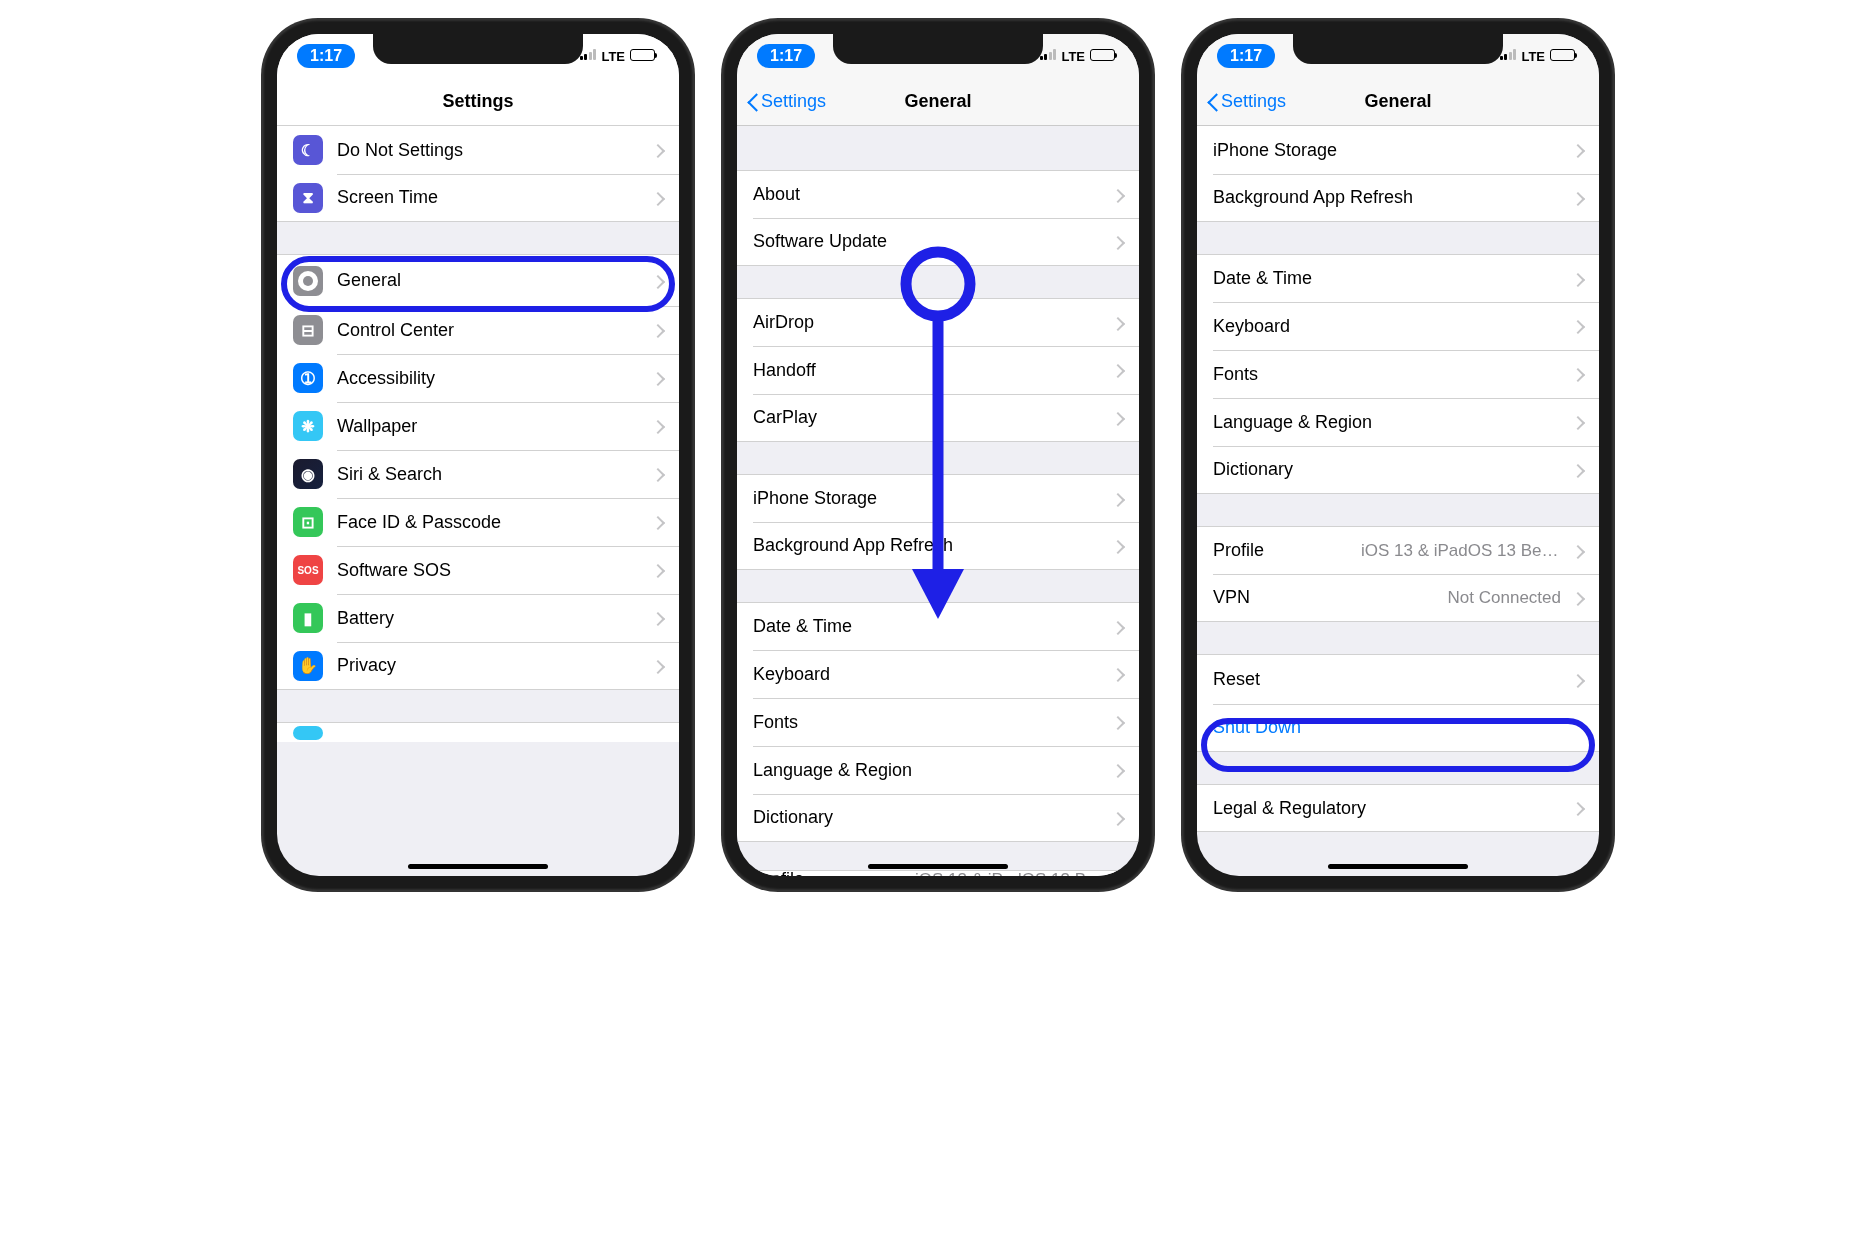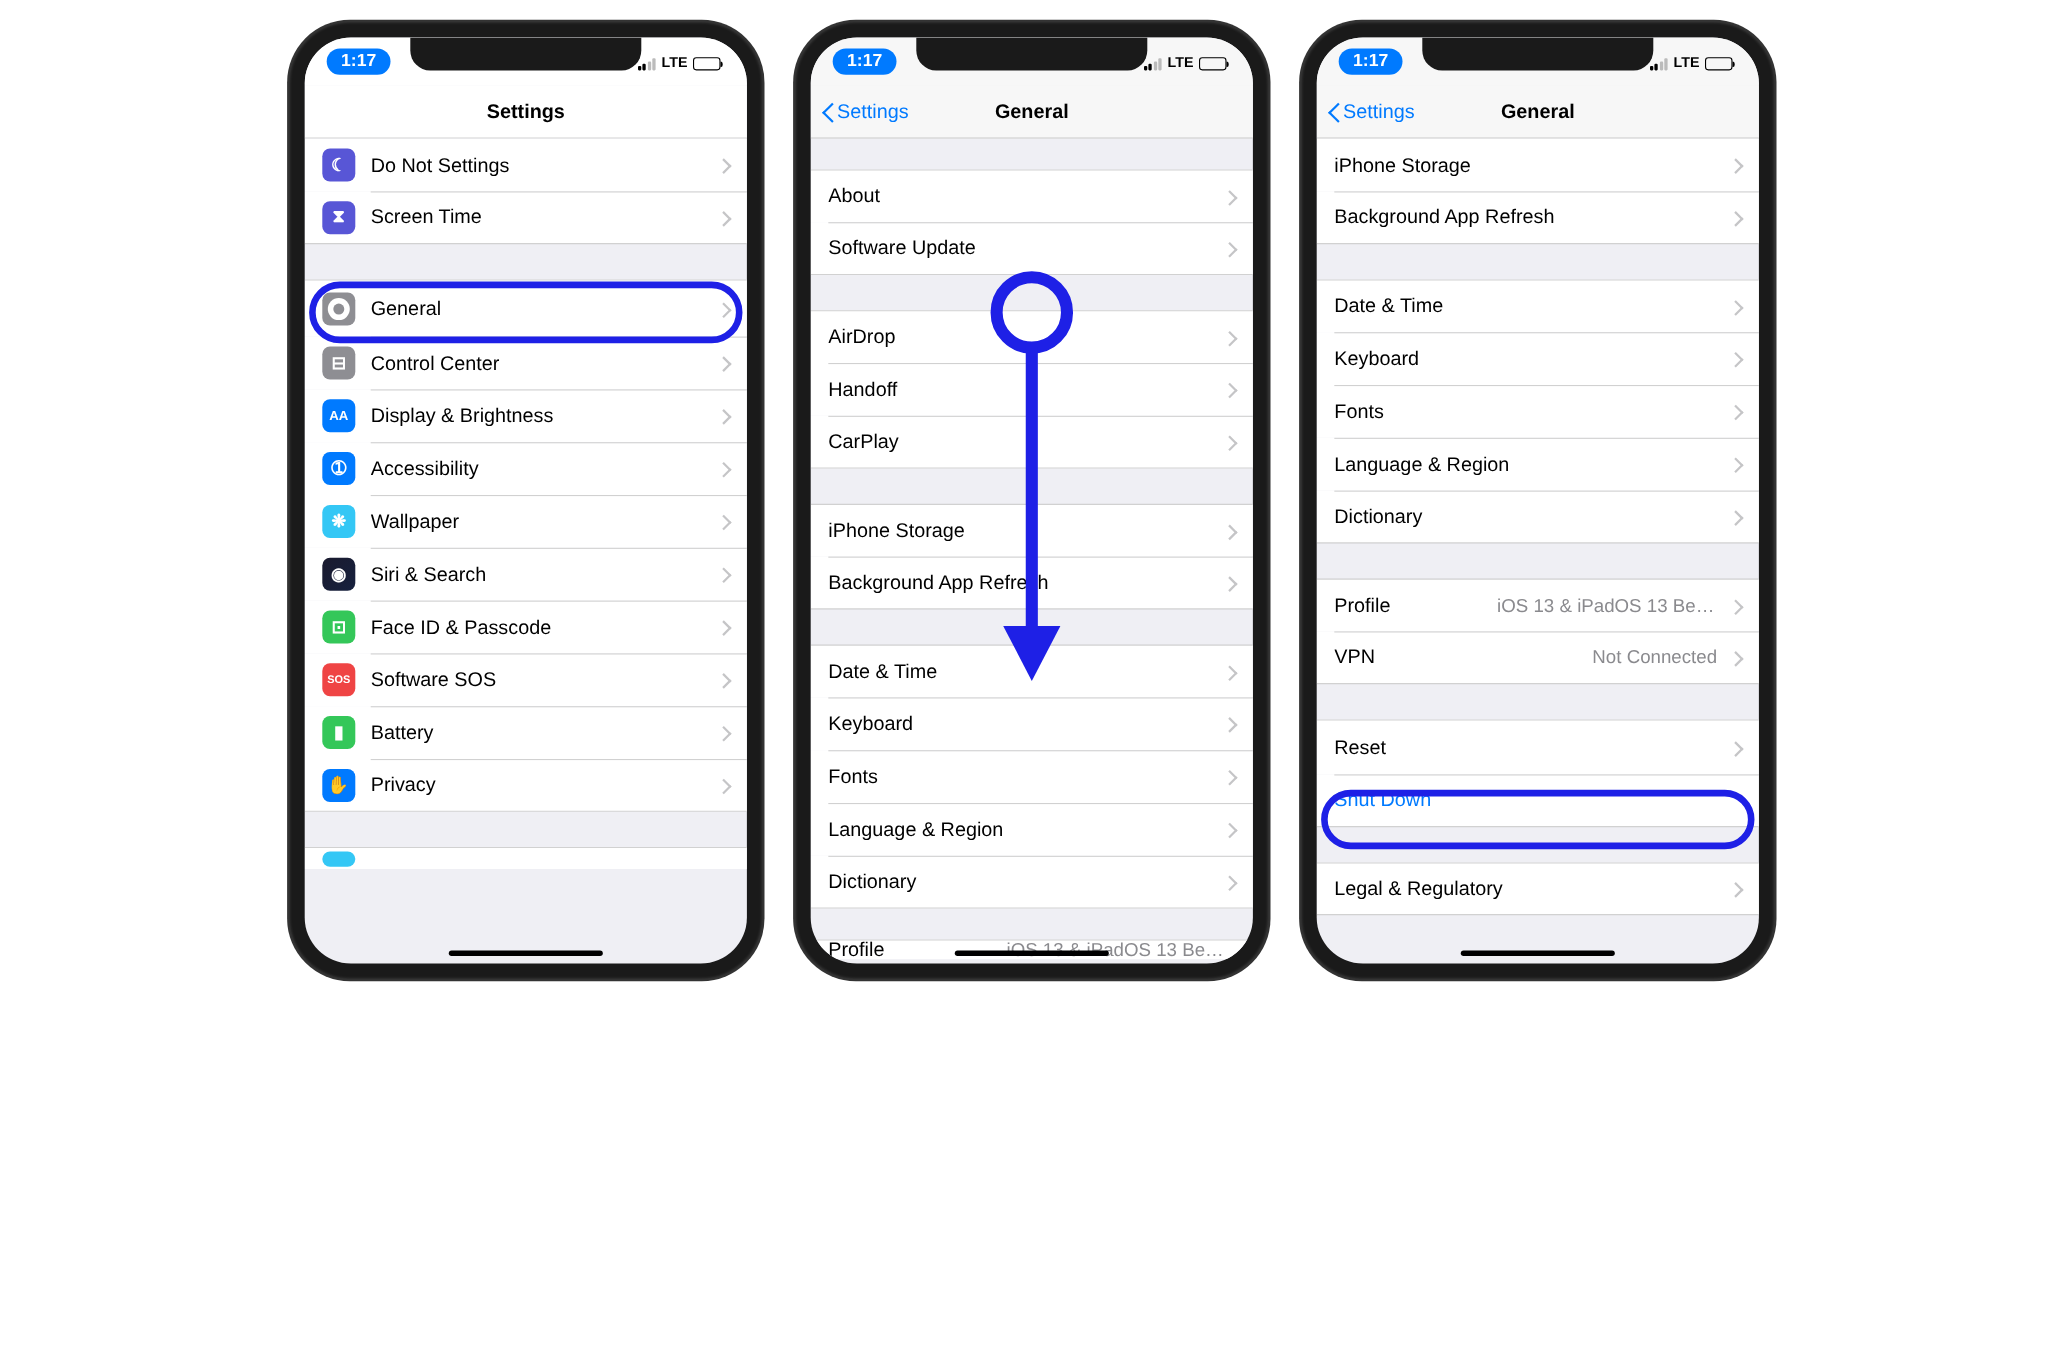--- a/index.html
+++ b/index.html
@@ -62,21 +62,21 @@
   .time-pill {
     background: #007aff;
     color: #fff;
     padding: 3px 13px;
     border-radius: 14px;
     font-size: 16px;
     font-weight: 600;
   }
   .status-right {
     display: flex;
-    align-items: flex-end;
+    align-items: flex-start;
     gap: 5px;
     font-size: 13px;
     color:#000;
   }
   .signal { display:flex; align-items:flex-end; gap:1.5px; height:11px;}
   .signal span { width:3px; background:#000; border-radius:1px;}
   .signal span:nth-child(1){height:4px;}
   .signal span:nth-child(2){height:6px;}
   .signal span:nth-child(3){height:8px; background:#bbb;}
   .signal span:nth-child(4){height:11px; background:#bbb;}
@@ -264,25 +264,20 @@
             </span>
           <span class="label">General</span>
           <span class="chev"></span>
         </div>
         <div class="row with-icon">
           <span class="icon ic-graylight">⊟</span>
           <span class="label">Control Center</span>
           <span class="chev"></span>
         </div>
         <div class="row with-icon">
-          <span class="icon ic-blue" style="font-size:12px;">AA</span>
-          <span class="label">Display &amp; Brightness</span>
-          <span class="chev"></span>
-        </div>
-        <div class="row with-icon">
           <span class="icon ic-blue">➀</span>
           <span class="label">Accessibility</span>
           <span class="chev"></span>
         </div>
         <div class="row with-icon">
           <span class="icon ic-cyan">❋</span>
           <span class="label">Wallpaper</span>
           <span class="chev"></span>
         </div>
         <div class="row with-icon">
@@ -339,21 +334,21 @@
       </div>
     </div>
     <div class="nav-bar">
       <div class="nav-back">
         <span class="chev-left"></span>
         <span>Settings</span>
       </div>
       <span class="nav-title">General</span>
     </div>
     <div class="content">
-      <div class="group" style="margin-top:28px;">
+      <div class="group" style="margin-top:44px;">
         <div class="row">
             <span class="label">About</span>
             <span class="chev"></span>
           </div>
         <div class="row">
             <span class="label">Software Update</span>
             <span class="chev"></span>
           </div>
       </div>
       <div class="group">

